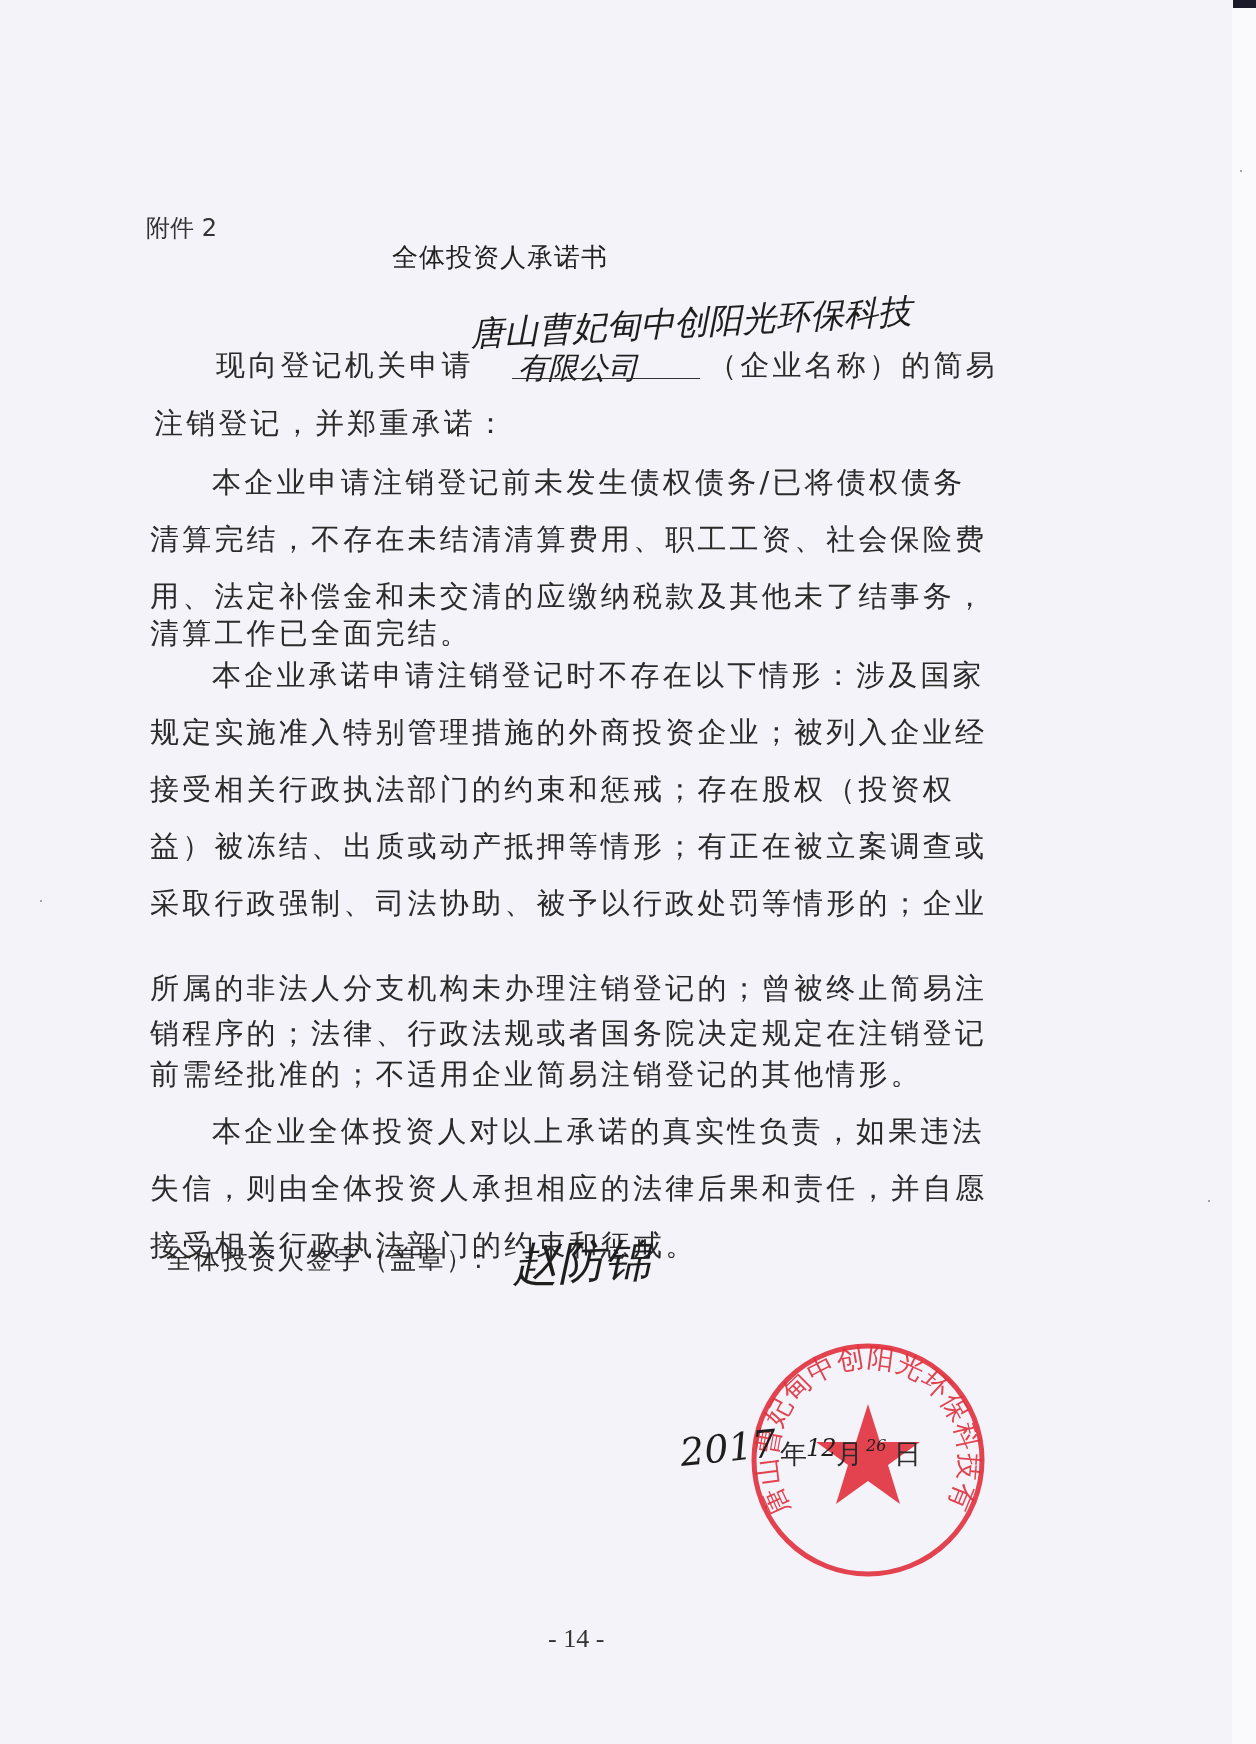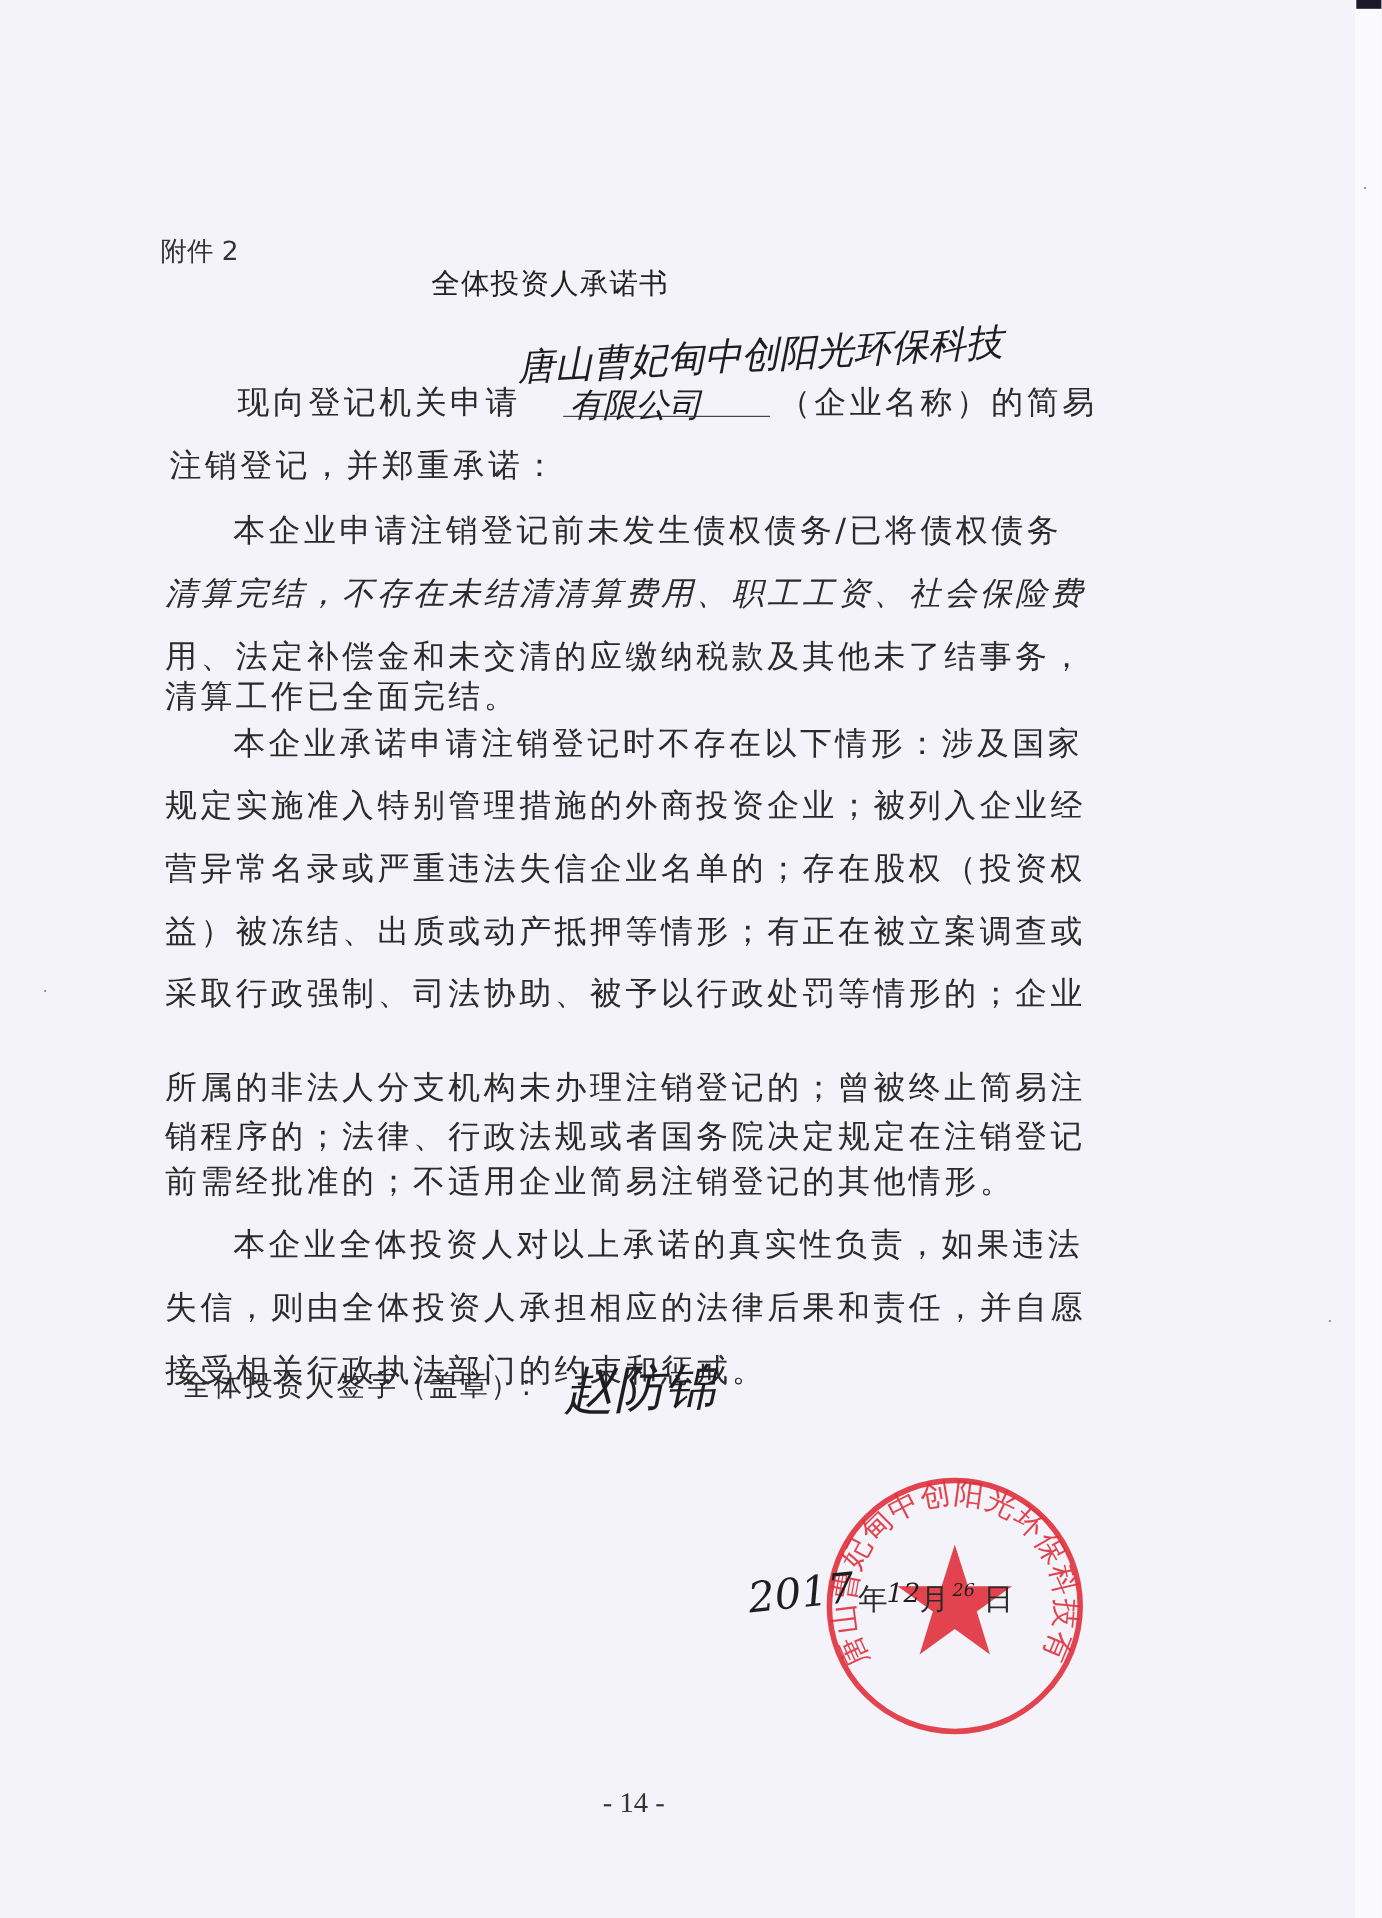--- a/index.html
+++ b/index.html
@@ -31,29 +31,29 @@
 <div class="hand" style="left:470px;top:300px;font-size:34px;transform:rotate(-3deg);">唐山曹妃甸中创阳光环保科技</div>
 <div class="hand" style="left:518px;top:348px;font-size:30px;">有限公司</div>
 <div class="underline"></div>
 
 <div class="t body" style="left:216px;top:346px;">现向登记机关申请</div>
 <div class="t body" style="left:708px;top:346px;">（企业名称）的简易</div>
 <div class="t body" style="left:154px;top:404px;">注销登记，并郑重承诺：</div>
 
 <div>
   <div class="t body" style="left:212px;top:463px;">本企业申请注销登记前未发生债权债务/已将债权债务</div>
-  <div class="t body" style="left:150px;top:520px;font-style:italic;">清算完结，不存在未结清清算费用、职工工资、社会保险费</div>
+  <div class="t body" style="left:150px;top:520px;">清算完结，不存在未结清清算费用、职工工资、社会保险费</div>
   <div class="t body" style="left:150px;top:577px;">用、法定补偿金和未交清的应缴纳税款及其他未了结事务，</div>
   <div class="t body" style="left:150px;top:614px;">清算工作已全面完结。</div>
 </div>
 
 <div>
   <div class="t body" style="left:212px;top:656px;">本企业承诺申请注销登记时不存在以下情形：涉及国家</div>
   <div class="t body" style="left:150px;top:713px;">规定实施准入特别管理措施的外商投资企业；被列入企业经</div>
-  <div class="t body" style="left:150px;top:770px;">营异常名录或严重违法失信企业名单的；存在股权（投资权</div>
+  <div class="t body" style="left:150px;top:770px;">接受相关行政执法部门的约束和惩戒；存在股权（投资权</div>
   <div class="t body" style="left:150px;top:827px;">益）被冻结、出质或动产抵押等情形；有正在被立案调查或</div>
   <div class="t body" style="left:150px;top:884px;">采取行政强制、司法协助、被予以行政处罚等情形的；企业</div>
   <div class="t body" style="left:150px;top:941px;margin-top:28px;">所属的非法人分支机构未办理注销登记的；曾被终止简易注</div>
   <div class="t body" style="left:150px;top:998px;margin-top:16px;">销程序的；法律、行政法规或者国务院决定规定在注销登记</div>
   <div class="t body" style="left:150px;top:1055px;">前需经批准的；不适用企业简易注销登记的其他情形。</div>
 </div>
 
 <div>
   <div class="t body" style="left:212px;top:1112px;">本企业全体投资人对以上承诺的真实性负责，如果违法</div>
   <div class="t body" style="left:150px;top:1169px;">失信，则由全体投资人承担相应的法律后果和责任，并自愿</div>

